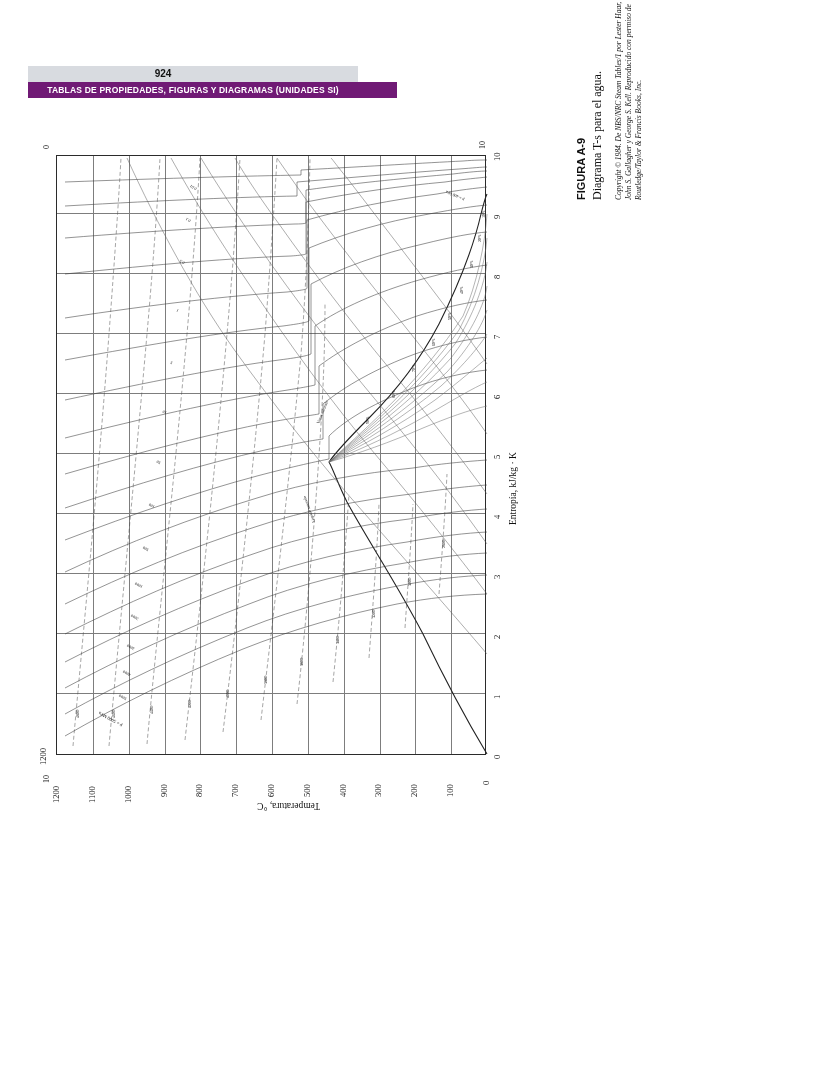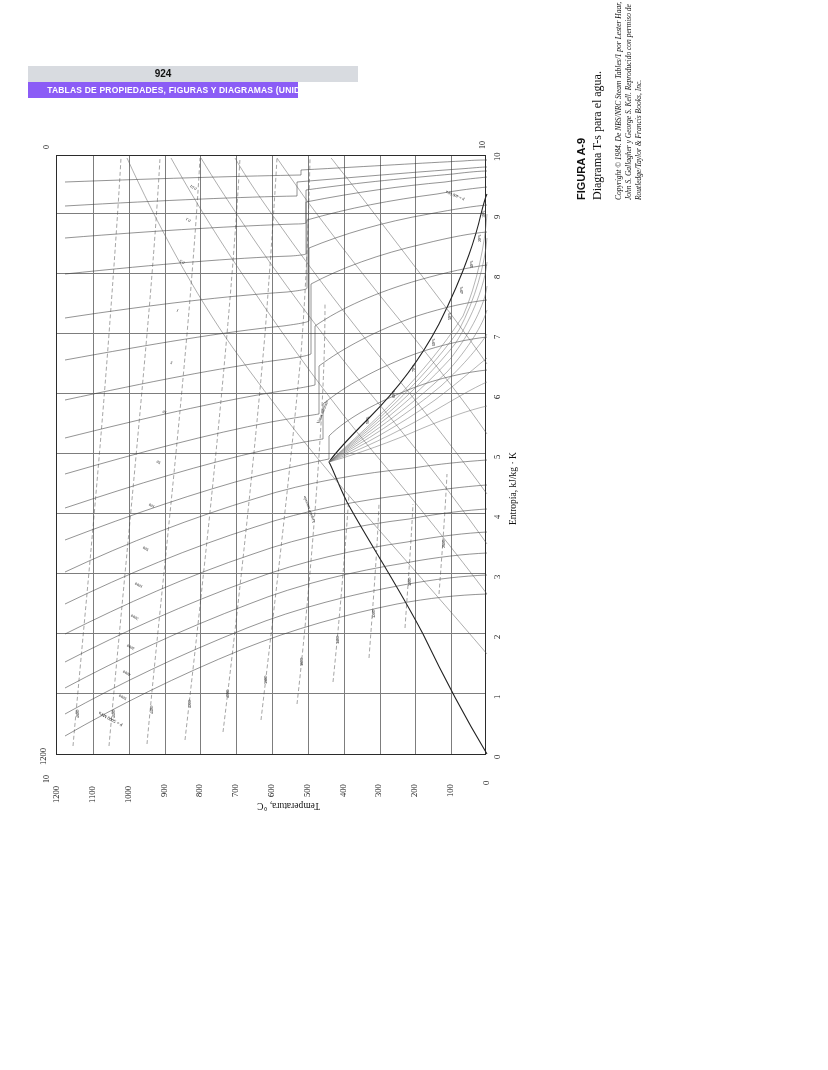--- a/index.html
+++ b/index.html
@@ -3,21 +3,21 @@
 <meta charset="utf-8">
 <style>
   html,body{margin:0;padding:0;background:#ffffff;}
   body{width:828px;height:1070px;position:relative;font-family:"Liberation Serif",serif;overflow:hidden;}
 
   
   #header-band{position:absolute;left:28px;top:66px;width:330px;height:32px;}
   #page-number-box{position:absolute;left:0;top:0;width:330px;height:16px;background:#d8dbe0;}
   #page-number{position:absolute;left:0;top:0;width:270px;height:16px;text-align:center;
       font-family:"Liberation Sans",sans-serif;font-weight:bold;font-size:10px;line-height:16px;color:#111;}
-  #header-title-box{position:absolute;left:0;top:16px;width:270px;height:16px;background:#8b5cf6;}
+  #header-title-box{position:absolute;left:0;top:16px;width:369px;height:16px;background:#701a75;}
   #header-title{position:absolute;left:0;top:0;width:330px;height:16px;text-align:center;
       font-family:"Liberation Sans",sans-serif;font-weight:bold;font-size:8.5px;line-height:16px;
       color:#ffffff;letter-spacing:.2px;}
 
   
   #figure-wrap{position:absolute;left:30px;top:105px;width:520px;height:720px;}
 
   
   #plot-rot{position:absolute;left:-100px;top:100px;width:720px;height:520px;
       transform:rotate(-90deg);transform-origin:center center;}

